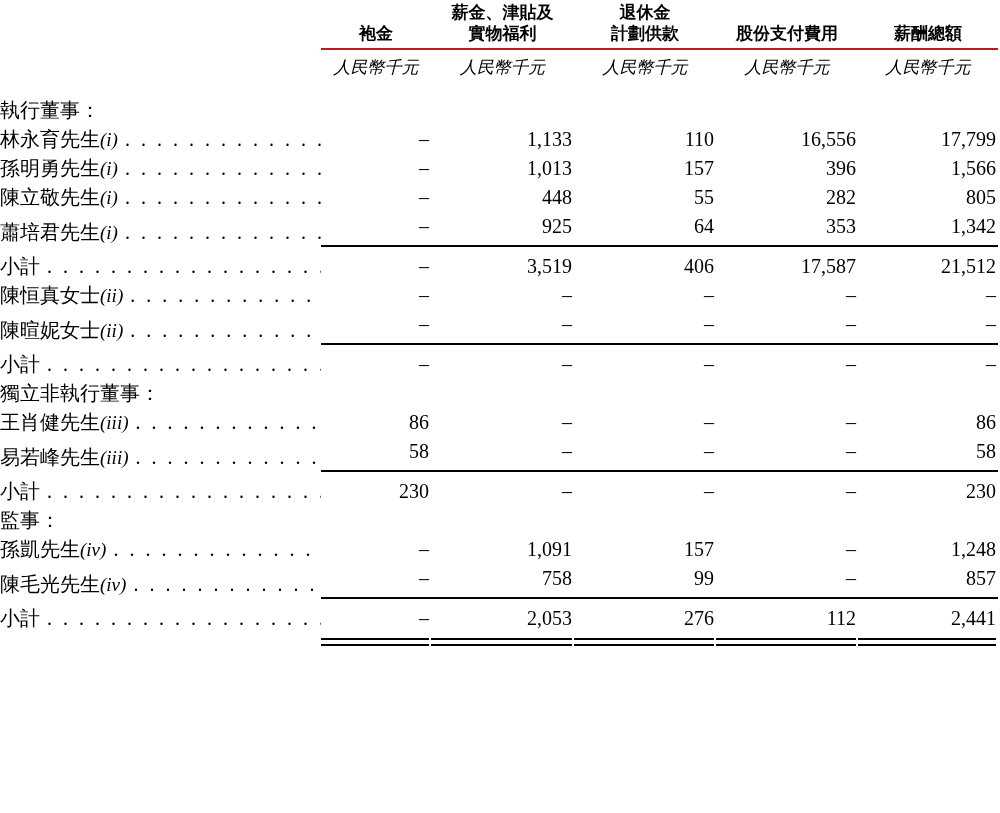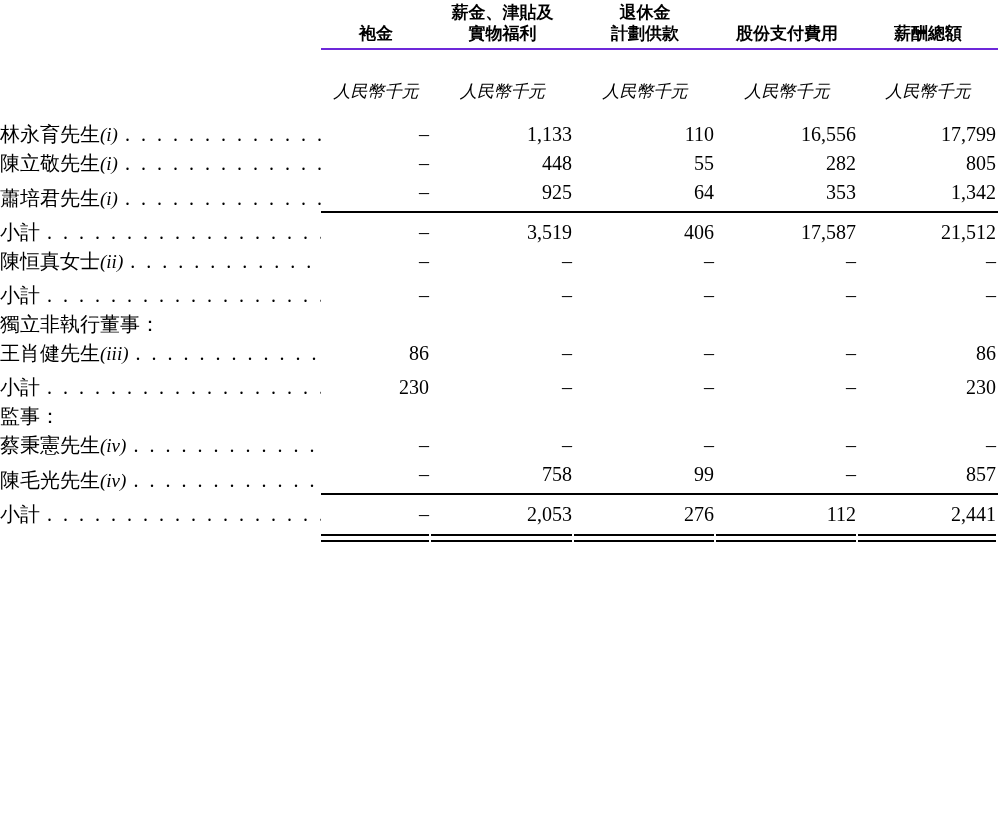--- a/index.html
+++ b/index.html
@@ -24,32 +24,31 @@
   
   td.gap { padding-left: 29px; }
 
   
   .col-title {
     font-family: "Liberation Sans", "DejaVu Sans", sans-serif;
     font-weight: bold;
     font-size: 17px;
     line-height: 21px;
     text-align: center;
-    border-bottom: 2px solid #6d28d9;
+    border-bottom: 2px solid #b91c1c;
     padding-bottom: 4px;
     white-space: nowrap;
   }
   .unit {
     font-style: italic;
     font-size: 17px;
     line-height: 20px;
     text-align: center;
     padding-top: 8px;
     white-space: nowrap;
-    margin-top: 24px;
   }
   tr.spacer-row td { height: 18px; }
 
   
   tr.body-row td { height: 29px; }
   .label-flex {
     display: flex;
     align-items: flex-end;
     font-size: 20px;
     line-height: 29px;
@@ -151,20 +150,28 @@
           <td class="gap">
             <div class="unit">人民幣千元</div>
           </td>
         </tr>
         <tr class="spacer-row">
           <td></td>
         </tr>
       </thead>
     <tbody>
         <tr class="body-row">
+          <td><span class="sec-label">執行董事：</span></td>
+          <td></td>
+          <td class="gap"></td>
+          <td class="gap"></td>
+          <td class="gap"></td>
+          <td class="gap"></td>
+        </tr>
+        <tr class="body-row">
           <td>
             <div class="label-flex">
               <span>林永育先生</span>
               <span class="note">(i)</span>
               <span class="leader"></span>
             </div>
           </td>
           <td>
             <div class="val">–</div>
           </td>
@@ -177,20 +184,44 @@
           <td class="gap">
             <div class="val">16,556</div>
           </td>
           <td class="gap">
             <div class="val">17,799</div>
           </td>
         </tr>
         <tr class="body-row">
           <td>
             <div class="label-flex">
+              <span>孫明勇先生</span>
+              <span class="note">(i)</span>
+              <span class="leader"></span>
+            </div>
+          </td>
+          <td>
+            <div class="val">–</div>
+          </td>
+          <td class="gap">
+            <div class="val">1,013</div>
+          </td>
+          <td class="gap">
+            <div class="val">157</div>
+          </td>
+          <td class="gap">
+            <div class="val">396</div>
+          </td>
+          <td class="gap">
+            <div class="val">1,566</div>
+          </td>
+        </tr>
+        <tr class="body-row">
+          <td>
+            <div class="label-flex">
               <span>陳立敬先生</span>
               <span class="note">(i)</span>
               <span class="leader"></span>
             </div>
           </td>
           <td>
             <div class="val">–</div>
           </td>
           <td class="gap">
             <div class="val">448</div>
@@ -269,20 +300,44 @@
           <td class="gap">
             <div class="val">–</div>
           </td>
           <td class="gap">
             <div class="val">–</div>
           </td>
           <td class="gap">
             <div class="val">–</div>
           </td>
         </tr>
+        <tr class="body-row rule-below">
+          <td>
+            <div class="label-flex">
+              <span>陳暄妮女士</span>
+              <span class="note">(ii)</span>
+              <span class="leader"></span>
+            </div>
+          </td>
+          <td>
+            <div class="val">–</div>
+          </td>
+          <td class="gap">
+            <div class="val">–</div>
+          </td>
+          <td class="gap">
+            <div class="val">–</div>
+          </td>
+          <td class="gap">
+            <div class="val">–</div>
+          </td>
+          <td class="gap">
+            <div class="val">–</div>
+          </td>
+        </tr>
         <tr class="body-row subtotal-row">
           <td>
             <div class="label-flex">
               <span>小計</span>
               <span class="leader"></span>
             </div>
           </td>
           <td>
             <div class="val">–</div>
           </td>
@@ -324,20 +379,44 @@
           <td class="gap">
             <div class="val">–</div>
           </td>
           <td class="gap">
             <div class="val">–</div>
           </td>
           <td class="gap">
             <div class="val">86</div>
           </td>
         </tr>
+        <tr class="body-row rule-below">
+          <td>
+            <div class="label-flex">
+              <span>易若峰先生</span>
+              <span class="note">(iii)</span>
+              <span class="leader"></span>
+            </div>
+          </td>
+          <td>
+            <div class="val">58</div>
+          </td>
+          <td class="gap">
+            <div class="val">–</div>
+          </td>
+          <td class="gap">
+            <div class="val">–</div>
+          </td>
+          <td class="gap">
+            <div class="val">–</div>
+          </td>
+          <td class="gap">
+            <div class="val">58</div>
+          </td>
+        </tr>
         <tr class="body-row subtotal-row">
           <td>
             <div class="label-flex">
               <span>小計</span>
               <span class="leader"></span>
             </div>
           </td>
           <td>
             <div class="val">230</div>
           </td>
@@ -358,39 +437,39 @@
           <td><span class="sec-label">監事：</span></td>
           <td></td>
           <td class="gap"></td>
           <td class="gap"></td>
           <td class="gap"></td>
           <td class="gap"></td>
         </tr>
         <tr class="body-row">
           <td>
             <div class="label-flex">
-              <span>蔡秉憲先生</span>
+              <span>孫凱先生</span>
               <span class="note">(iv)</span>
               <span class="leader"></span>
             </div>
           </td>
           <td>
             <div class="val">–</div>
           </td>
           <td class="gap">
-            <div class="val">–</div>
-          </td>
-          <td class="gap">
-            <div class="val">–</div>
-          </td>
-          <td class="gap">
-            <div class="val">–</div>
-          </td>
-          <td class="gap">
-            <div class="val">–</div>
+            <div class="val">1,091</div>
+          </td>
+          <td class="gap">
+            <div class="val">157</div>
+          </td>
+          <td class="gap">
+            <div class="val">–</div>
+          </td>
+          <td class="gap">
+            <div class="val">1,248</div>
           </td>
         </tr>
         <tr class="body-row rule-below">
           <td>
             <div class="label-flex">
               <span>陳毛光先生</span>
               <span class="note">(iv)</span>
               <span class="leader"></span>
             </div>
           </td>

